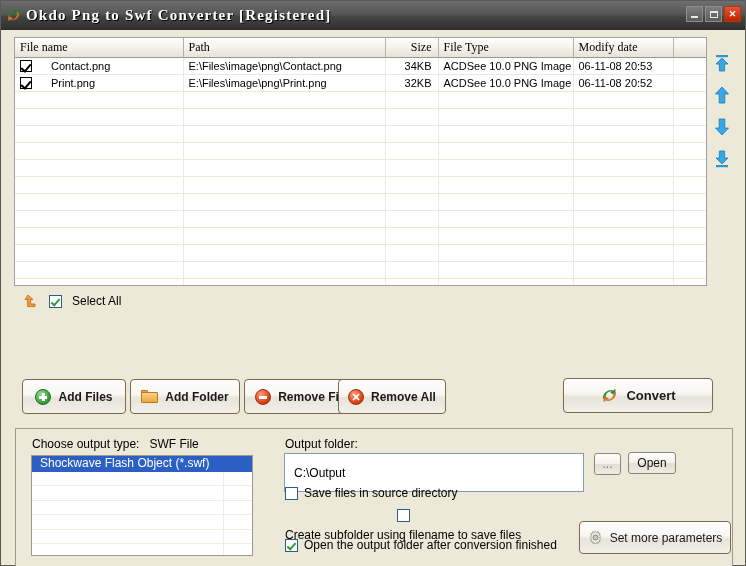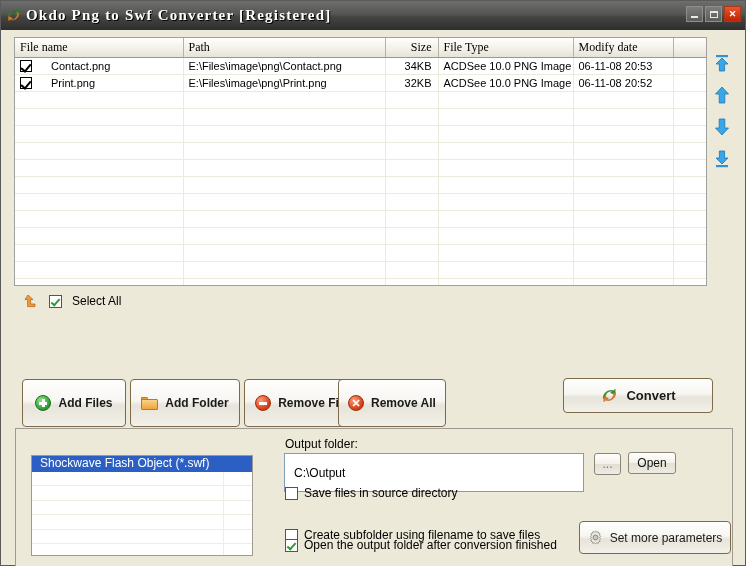--- a/index.html
+++ b/index.html
@@ -165,21 +165,21 @@
     position: absolute; left: 3px; top: 1px;
     width: 3px; height: 7px;
     border: solid #2f9b2f; border-width: 0 2px 2px 0;
     transform: rotate(42deg);
   }
   #selectall-label { font-size: 12px; color: #000; }
 
   
   .abtn {
     position: absolute;
-    height: 48px;
+    height: 35px;
     background: linear-gradient(to bottom, #fefefe 0%, #f7f6f2 45%, #e7e4da 55%, #f2f0e8 100%);
     border: 1px solid #7d6a4a;
     border-radius: 4px;
     display: flex; align-items: center; justify-content: center;
     gap: 7px;
     font-size: 12px; font-weight: bold; color: #1a1a1a;
     cursor: pointer;
     box-shadow: inset 0 1px 0 #fff;
   }
   .abtn-label { white-space: nowrap; }
@@ -295,21 +295,21 @@
 
   .opt-row {
     position: absolute;
     left: 269px;
     display: flex; align-items: center; gap: 6px;
     font-size: 12px; color: #000;
     white-space: nowrap;
     cursor: pointer;
   }
   #opt1 { top: 57px; }
-  #opt2 { top: 99px; }
+  #opt2 { top: 80px; flex-direction: column; }
   #opt3 { top: 109px; }
   .obox {
     width: 13px; height: 13px; border: 1px solid #2d5d8a; background:#fff;
     position: relative; flex: 0 0 auto;
   }
   .obox.checked::after {
     content:"";
     position:absolute; left:3px; top:1px;
     width:3px; height:7px;
     border: solid #2f9b2f; border-width: 0 2px 2px 0;
@@ -572,20 +572,25 @@
         <svg width="19" height="19" viewBox="0 0 17 17">
           <path d="M3 11 C3 5.5 8 3 12 4.5 L13.5 3 L13.5 7.5 L9.5 6 L11 4.7 C8 4 4.6 6.2 4.6 11 Z" fill="#2f9b2f" stroke="#1d6b1d" stroke-width="0.5"></path>
           <path d="M14 6 C14 11.5 9 14 5 12.5 L3.5 14 L3.5 9.5 L7.5 11 L6 12.3 C9 13 12.4 10.8 12.4 6 Z" fill="#e8802a" stroke="#b4601a" stroke-width="0.5"></path>
         </svg>
       </span>
       <span class="abtn-label">Convert</span>
     </div>
 
     <div id="groupbox">
 
+      <div id="gb-label">
+        <span>Choose output type:</span>
+        &nbsp;
+        <span>SWF File</span>
+      </div>
 
       <div id="typelist">
         <div class="divider"></div>
         <div id="typelist-body">
             <div class="type-row selected">
               <span class="sel-band"></span>
               <span class="sel-text">Shockwave Flash Object (*.swf)</span>
             </div>
             <div class="type-row">&nbsp;</div>
             <div class="type-row">&nbsp;</div>

